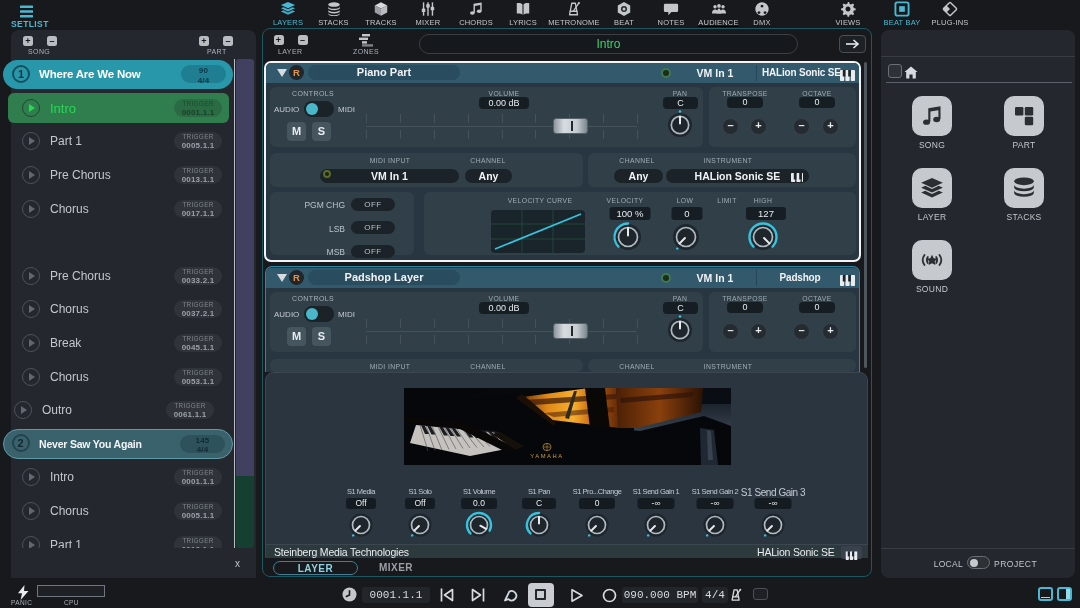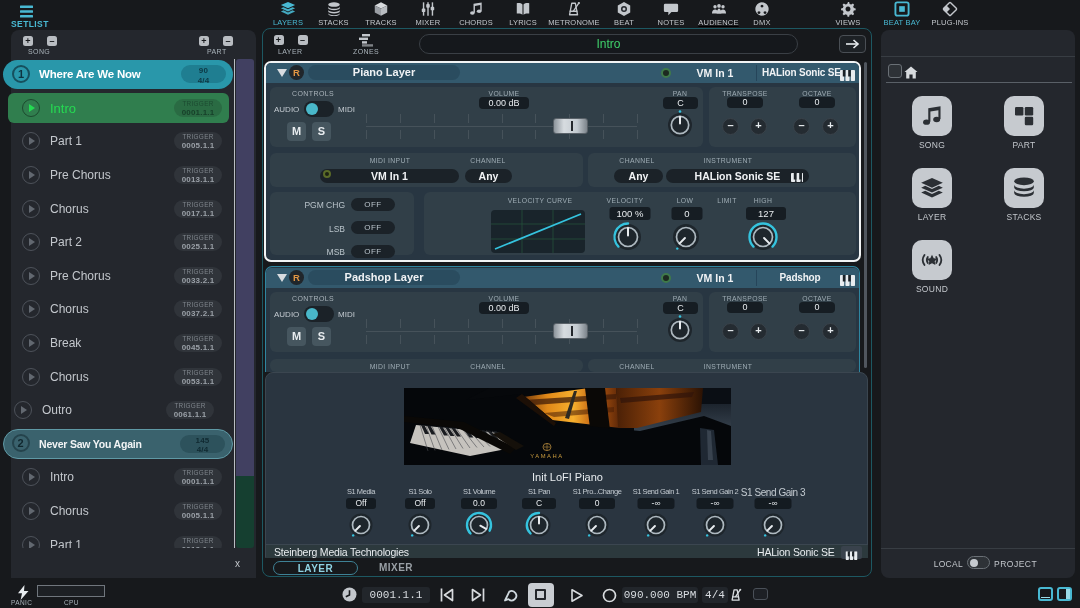--- a/index.html
+++ b/index.html
@@ -91,30 +91,20 @@
     <div class="abs" style="left:8px;top:193.9px;width:221px;height:29.5px;">
       <div class="pcirc">
         <div class="ptri"></div>
       </div>
       <div class="rowtxt">Chorus</div>
       <div class="badge" style="background:#30343a;color:#9aa0a7;">
         <div class="b1" style="color:#7f858c;">TRIGGER</div>
         <div class="b2">0017.1.1</div>
       </div>
     </div>
-    <div class="abs" style="left:8px;top:227.5px;width:221px;height:29.5px;">
-      <div class="pcirc">
-        <div class="ptri"></div>
-      </div>
-      <div class="rowtxt">Part 2</div>
-      <div class="badge" style="background:#30343a;color:#9aa0a7;">
-        <div class="b1" style="color:#7f858c;">TRIGGER</div>
-        <div class="b2">0025.1.1</div>
-      </div>
-    </div>
     <div class="abs" style="left:8px;top:261.1px;width:221px;height:29.5px;">
       <div class="pcirc">
         <div class="ptri"></div>
       </div>
       <div class="rowtxt">Pre Chorus</div>
       <div class="badge" style="background:#30343a;color:#9aa0a7;">
         <div class="b1" style="color:#7f858c;">TRIGGER</div>
         <div class="b2">0033.2.1</div>
       </div>
     </div>
@@ -380,21 +370,21 @@
     <div class="abs" style="left:839px;top:35px;width:27px;height:18px;background:#1d2125;border:1px solid #4a4f55;border-radius:4px;"><svg width="25" height="16" viewBox="0 0 25 16">
         <g stroke="#e8ecef" stroke-width="1.6" fill="none">
           <line x1="6" y1="8" x2="17" y2="8"></line>
           <path d="M13.5 4 L18 8 L13.5 12"></path>
         </g>
       </svg></div>
     <div class="abs" style="left:264px;top:60.5px;width:597px;height:201px;background:#283642;border:2px solid #f2f4f5;border-radius:7px;"></div>
     <div class="abs" style="left:266px;top:62.5px;width:593px;height:20px;background:#33596d;border-radius:5px 5px 0 0;">
       <div style="position:absolute;left:11px;top:6px;width:0;height:0;border-top:8px solid #d8dce0;border-left:5.5px solid transparent;border-right:5.5px solid transparent;"></div>
       <div style="position:absolute;left:23px;top:2.5px;width:15px;height:15px;border-radius:50%;background:#20262b;color:#e09543;font-weight:bold;font-size:9.5px;text-align:center;line-height:15px;">R</div>
-      <div style="position:absolute;left:42px;top:2.5px;width:152px;height:15px;background:#2a4c5f;border-radius:8px;color:#f0f2f4;font-weight:bold;font-size:11px;text-align:center;line-height:15px;">Piano Layer</div>
+      <div style="position:absolute;left:42px;top:2.5px;width:152px;height:15px;background:#2a4c5f;border-radius:8px;color:#f0f2f4;font-weight:bold;font-size:11px;text-align:center;line-height:15px;">Piano Part</div>
       <div style="position:absolute;left:395px;top:5px;width:10px;height:10px;border-radius:50%;background:#1d2a20;border:2px solid #3f7a49;"></div>
       <div style="position:absolute;left:414px;top:0;width:70px;height:20px;color:#f0f2f4;font-weight:bold;font-size:10.5px;text-align:center;line-height:20px;">VM In 1</div>
       <div style="position:absolute;left:490px;top:2px;width:1px;height:16px;background:#26455a;"></div>
       <div style="position:absolute;left:496px;top:0;width:76px;height:20px;color:#f0f2f4;font-weight:bold;font-size:10px;letter-spacing:-0.2px;text-align:center;line-height:20px;white-space:nowrap;">HALion Sonic SE</div>
       <div style="position:absolute;left:574px;top:4.5px;"><svg width="15" height="11" viewBox="0 0 15 11">
           <g fill="#e8ecef">
             <rect x="0" y="0" width="4.2" height="11" rx="0.8"></rect>
             <rect x="5.4" y="0" width="4.2" height="11" rx="0.8"></rect>
             <rect x="10.8" y="0" width="4.2" height="11" rx="0.8"></rect>
           </g>
@@ -658,21 +648,20 @@
           <path d="M77 42 L80.5 42.3 L88.5 51 L84.5 51 Z"></path>
           <path d="M83 42.5 L86.5 42.8 L95 51.5 L91 51.5 Z"></path>
           <path d="M89 43 L92.5 43.3 L101.5 52 L97.5 52 Z"></path>
         </g>
 <path d="M0 28 L60 34 L112 60 L106 66 L54 40 L0 34 Z" fill="#0a0806"></path>
 <path d="M96 44 L120 58 L112 62 L88 46 Z" fill="#15100a"></path>
 <text x="143" y="70" font-family="Liberation Sans, sans-serif" font-size="5.8" fill="#c89a3e" text-anchor="middle" letter-spacing="1.6">YAMAHA</text>
 <ellipse cx="143" cy="59" rx="4" ry="3.6" fill="none" stroke="#a87f38" stroke-width="0.9"></ellipse>
 <path d="M140 59 L146 59 M143 56 L143 62" stroke="#a87f38" stroke-width="0.7"></path>
 </svg></div>
-    <div class="abs" style="left:404px;top:471px;width:327px;text-align:center;color:#e8ecef;font-size:11px;">Init LoFI Piano</div>
     <div class="kl" style="left:361px;top:486.5px;font-size:7.5px;letter-spacing:-0.45px;color:#c3cad0;">S1 Media</div>
     <div class="kv" style="left:361px;top:497.5px;width:30px;height:11px;line-height:11px;background:#141b21;font-size:8.5px;">Off</div>
     <div class="knobwrap" style="left:361px;top:527px;"><svg width="30" height="30" viewBox="0 0 30 30">
         <circle cx="15.0" cy="15.0" r="11.5" fill="#1e262c"></circle>
         <circle cx="15.0" cy="15.0" r="8.5" fill="none" stroke="#aeb9c0" stroke-width="1.7"></circle>
         <line x1="13.94" y1="16.06" x2="9.34" y2="20.66" stroke="#e8ecef" stroke-width="2" stroke-linecap="round"></line>
         <circle cx="7.18" cy="25.38" r="1.2" fill="#35c3de"></circle>
       </svg></div>
     <div class="kl" style="left:420px;top:486.5px;font-size:7.5px;letter-spacing:-0.45px;color:#c3cad0;">S1 Solo</div>
     <div class="kv" style="left:420px;top:497.5px;width:30px;height:11px;line-height:11px;background:#141b21;font-size:8.5px;">Off</div>

